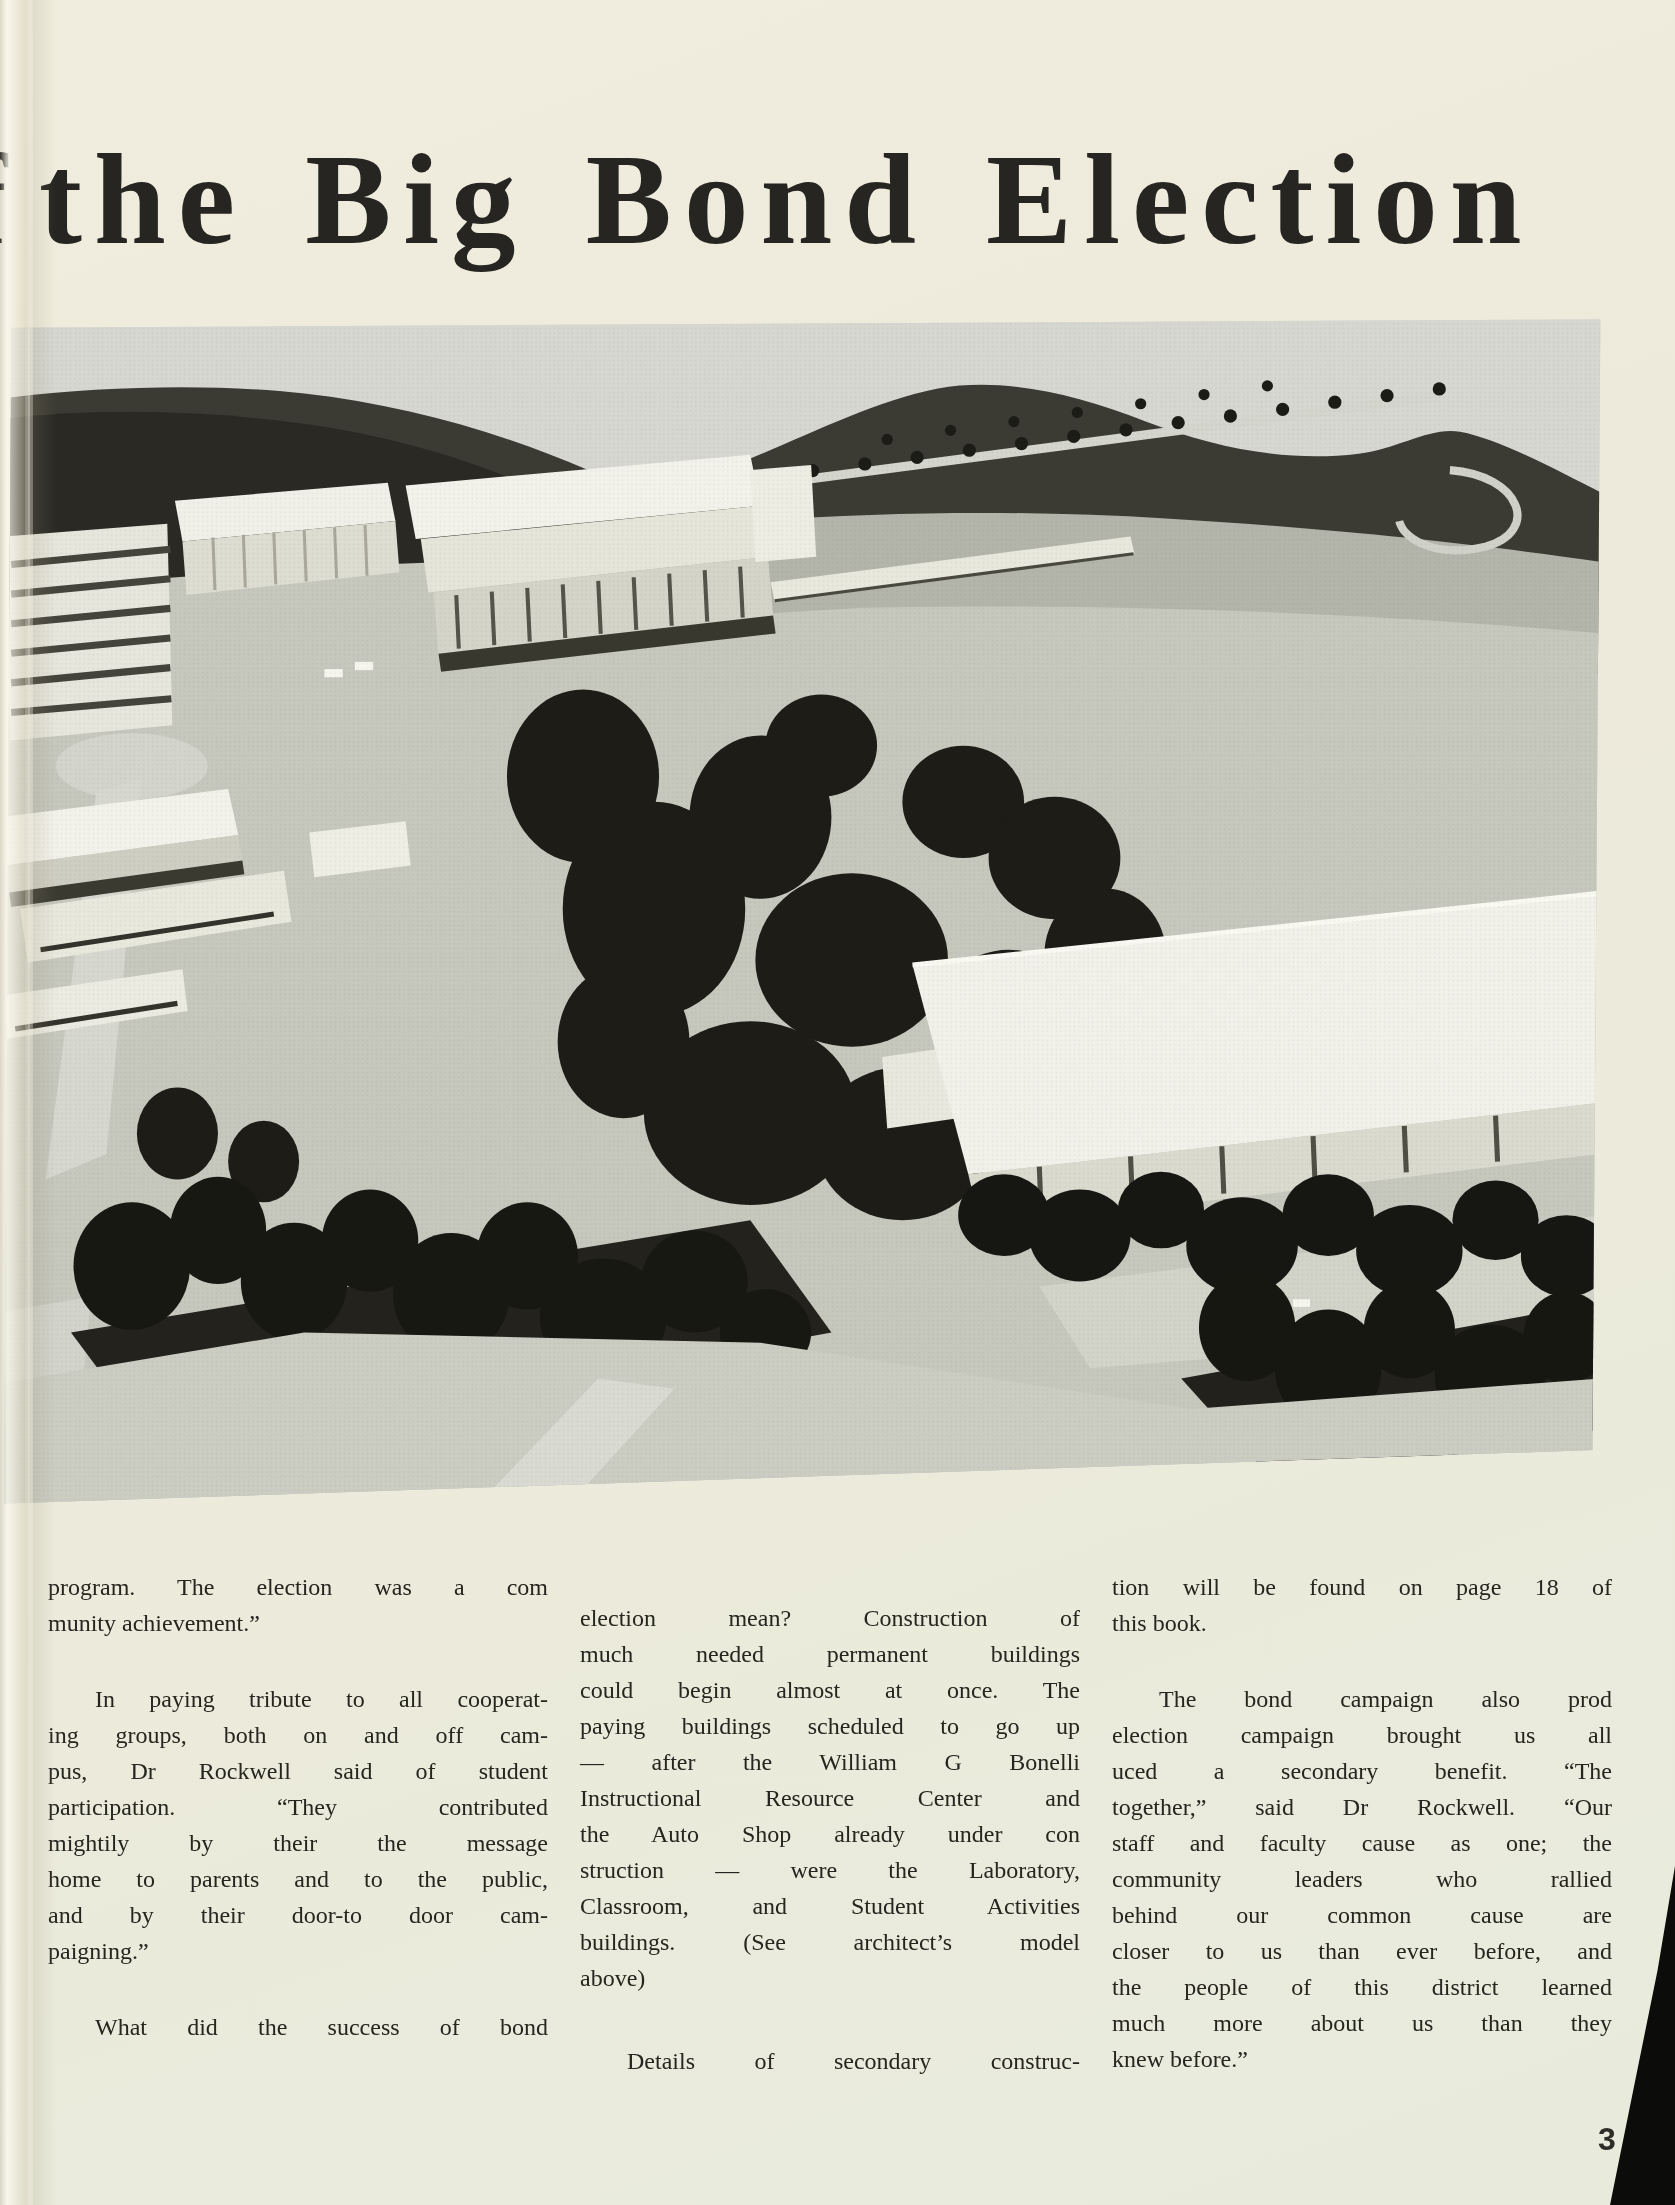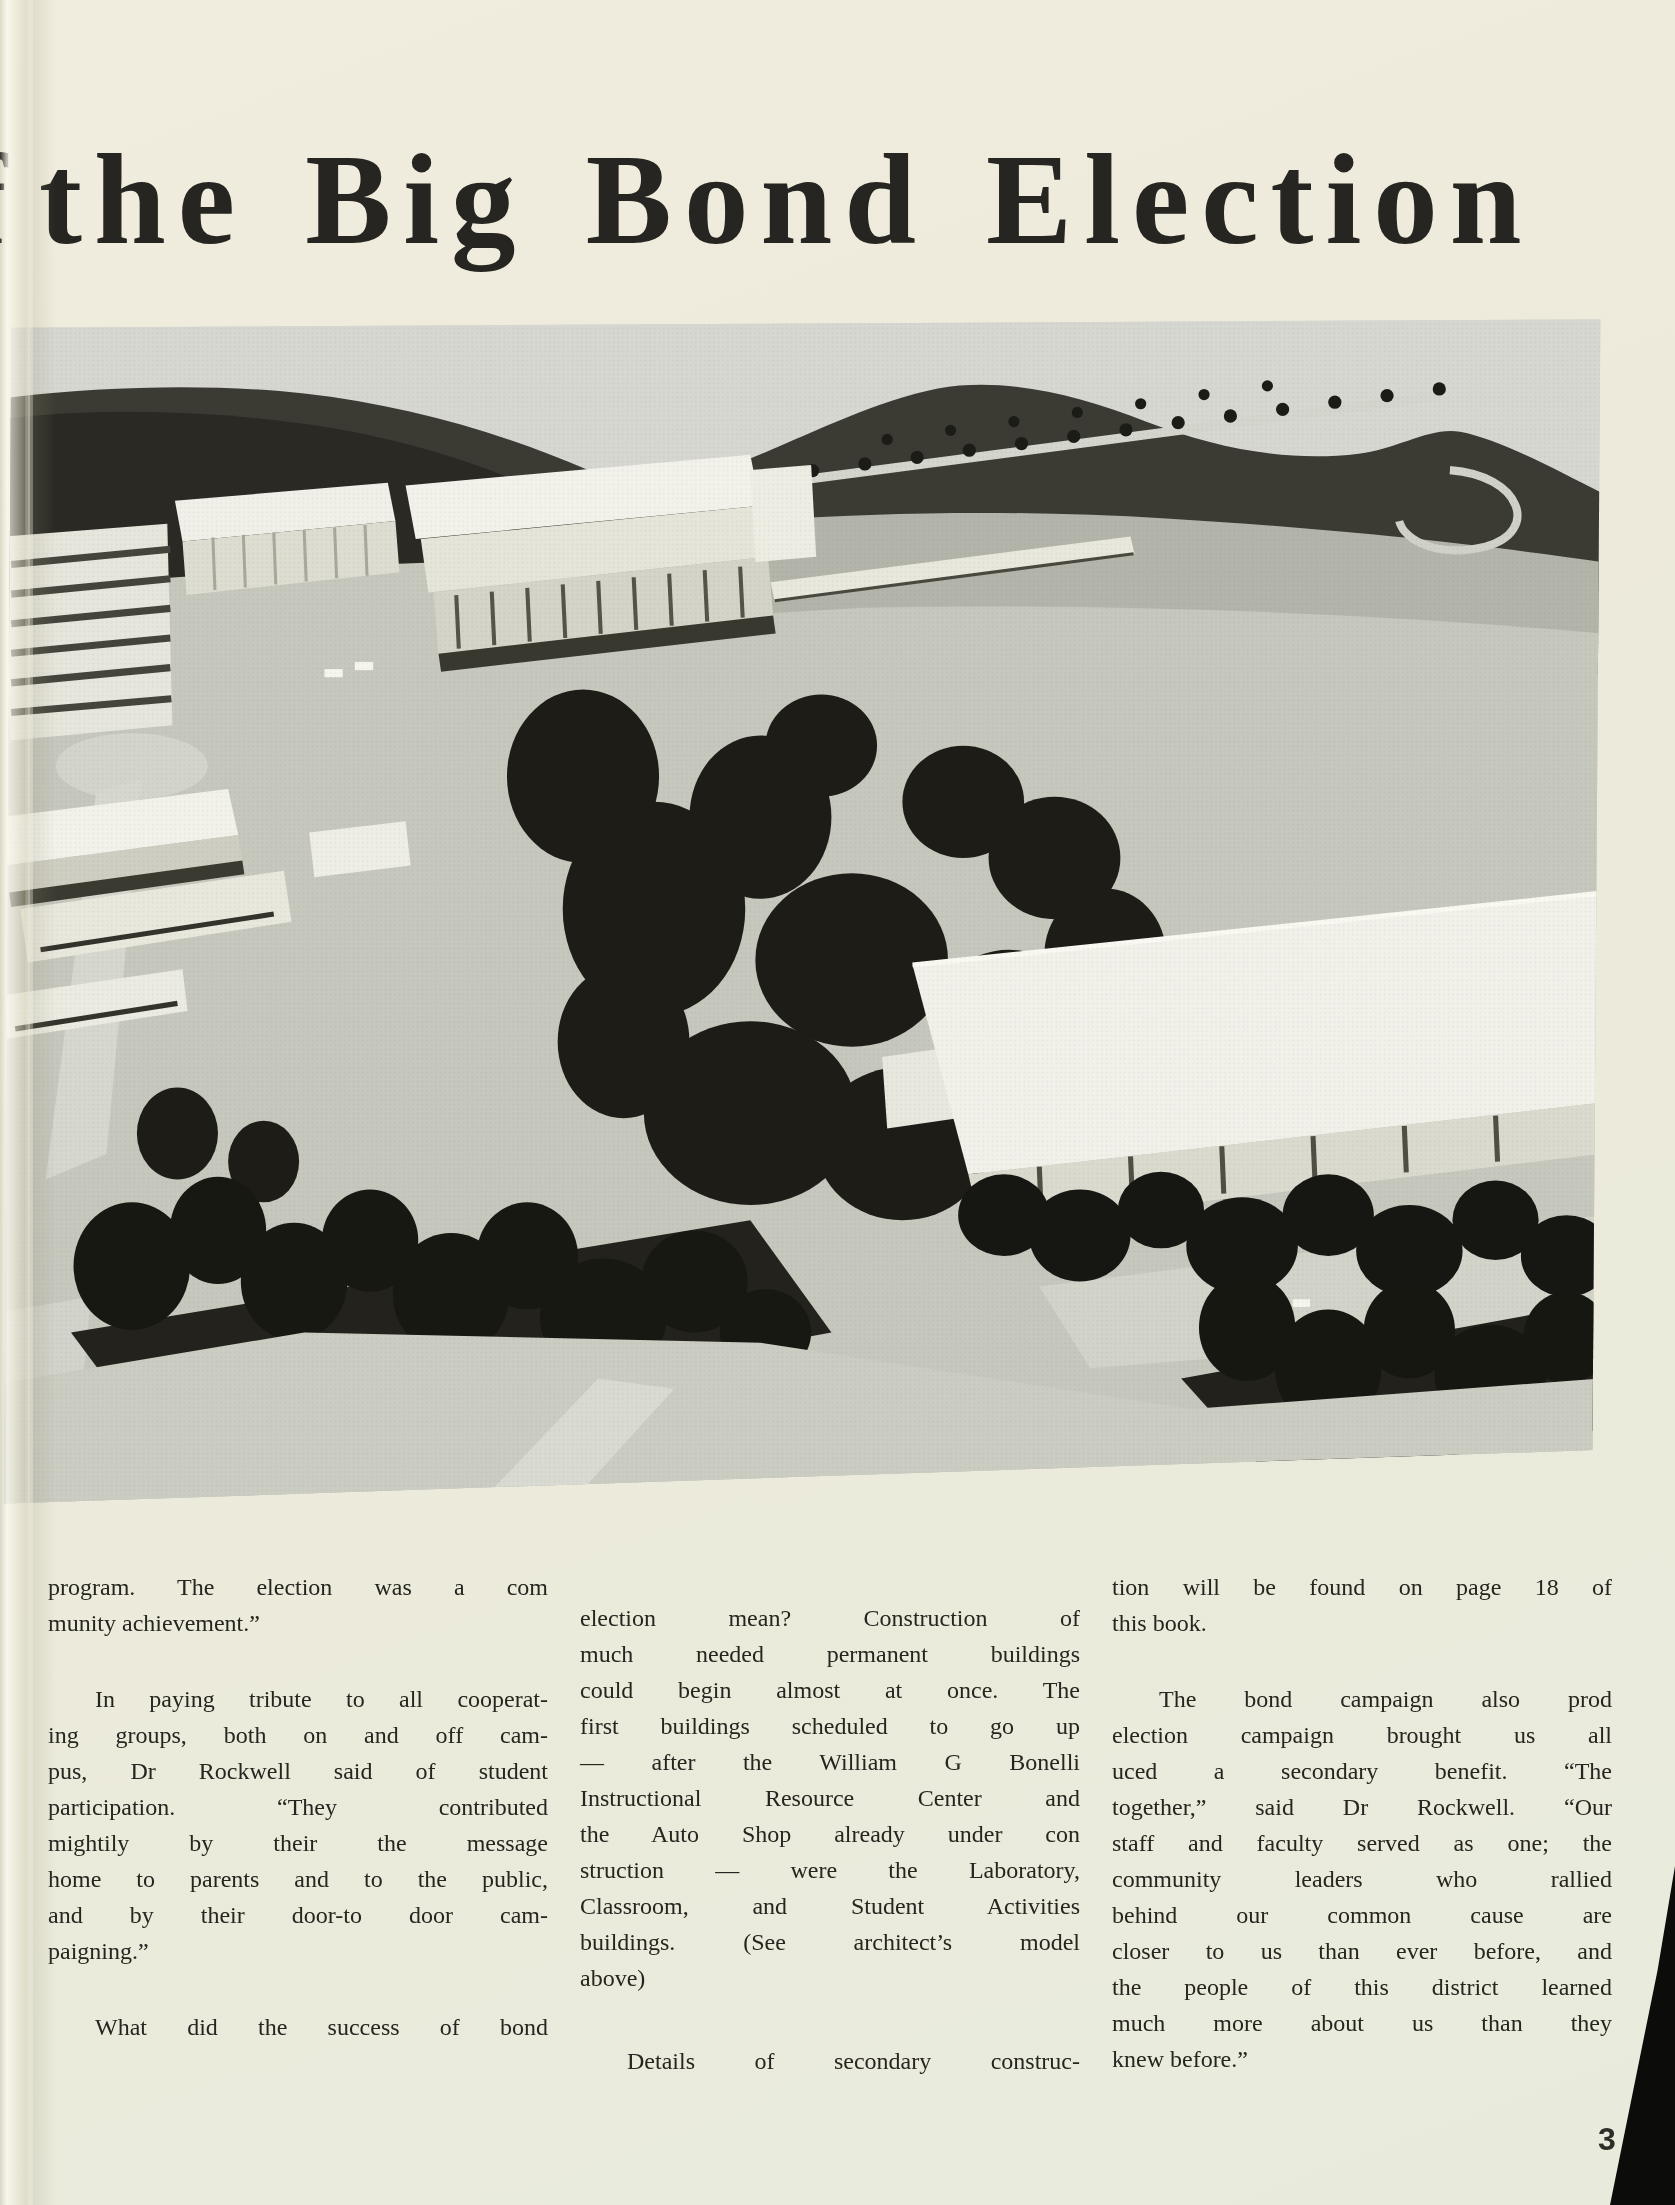--- a/index.html
+++ b/index.html
@@ -282,21 +282,21 @@
         </div>
         <div class="para indent">
           <div class="bodyline">What did the success of bond</div>
         </div>
       </div>
     <div class="col col2">
         <div class="para flush">
           <div class="bodyline">election mean? Construction of</div>
           <div class="bodyline">much needed permanent buildings</div>
           <div class="bodyline">could begin almost at once. The</div>
-          <div class="bodyline">first buildings scheduled to go up</div>
+          <div class="bodyline">paying buildings scheduled to go up</div>
           <div class="bodyline">— after the William G Bonelli</div>
           <div class="bodyline">Instructional Resource Center and</div>
           <div class="bodyline">the Auto Shop already under con</div>
           <div class="bodyline">struction — were the Laboratory,</div>
           <div class="bodyline">Classroom, and Student Activities</div>
           <div class="bodyline">buildings. (See architect’s model</div>
           <div class="bodyline">above)</div>
         </div>
         <div class="para indent">
           <div class="bodyline">Details of secondary construc-</div>
@@ -305,21 +305,21 @@
     <div class="col col3">
         <div class="para flush">
           <div class="bodyline">tion will be found on page 18 of</div>
           <div class="bodyline">this book.</div>
         </div>
         <div class="para indent flush">
           <div class="bodyline">The bond campaign also prod</div>
           <div class="bodyline">election campaign brought us all</div>
           <div class="bodyline">uced a secondary benefit. “The</div>
           <div class="bodyline">together,” said Dr Rockwell. “Our</div>
-          <div class="bodyline">staff and faculty served as one; the</div>
+          <div class="bodyline">staff and faculty cause as one; the</div>
           <div class="bodyline">community leaders who rallied</div>
           <div class="bodyline">behind our common cause are</div>
           <div class="bodyline">closer to us than ever before, and</div>
           <div class="bodyline">the people of this district learned</div>
           <div class="bodyline">much more about us than they</div>
           <div class="bodyline">knew before.”</div>
         </div>
       </div>
   </div>
 

